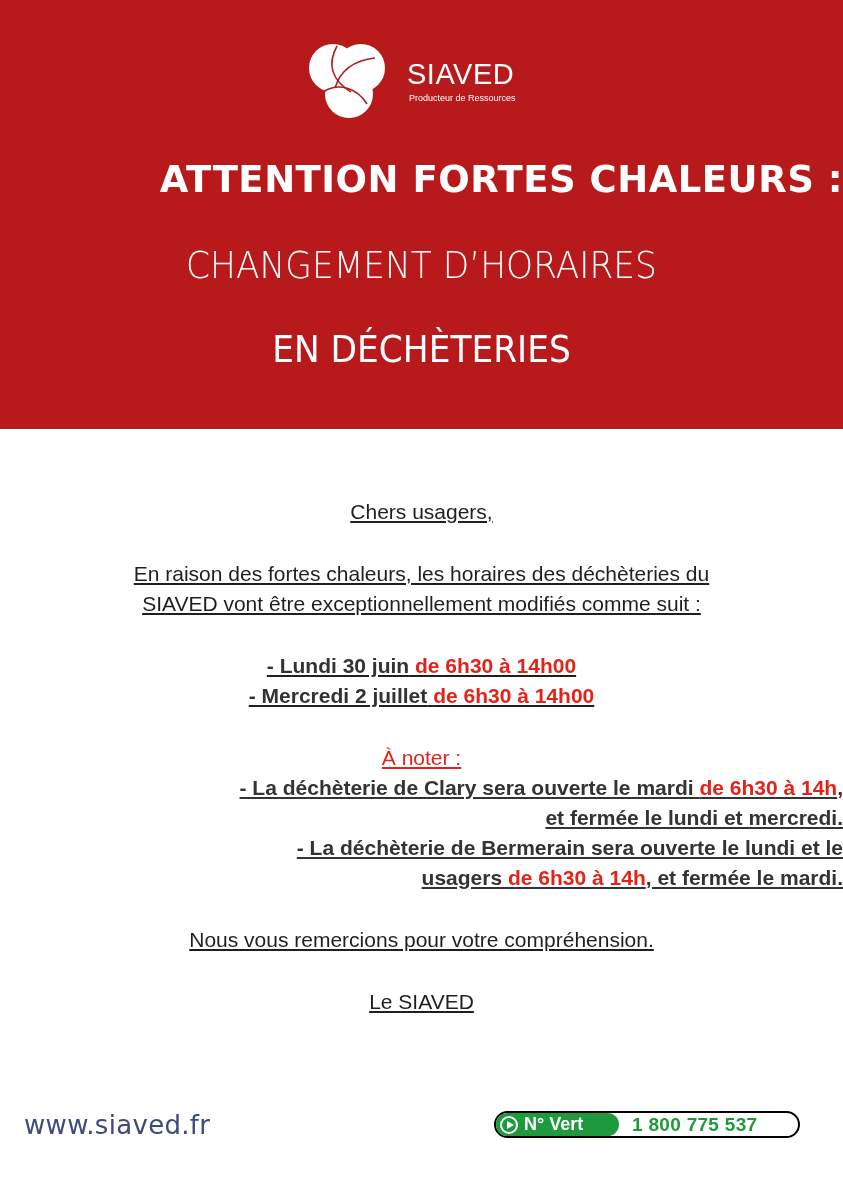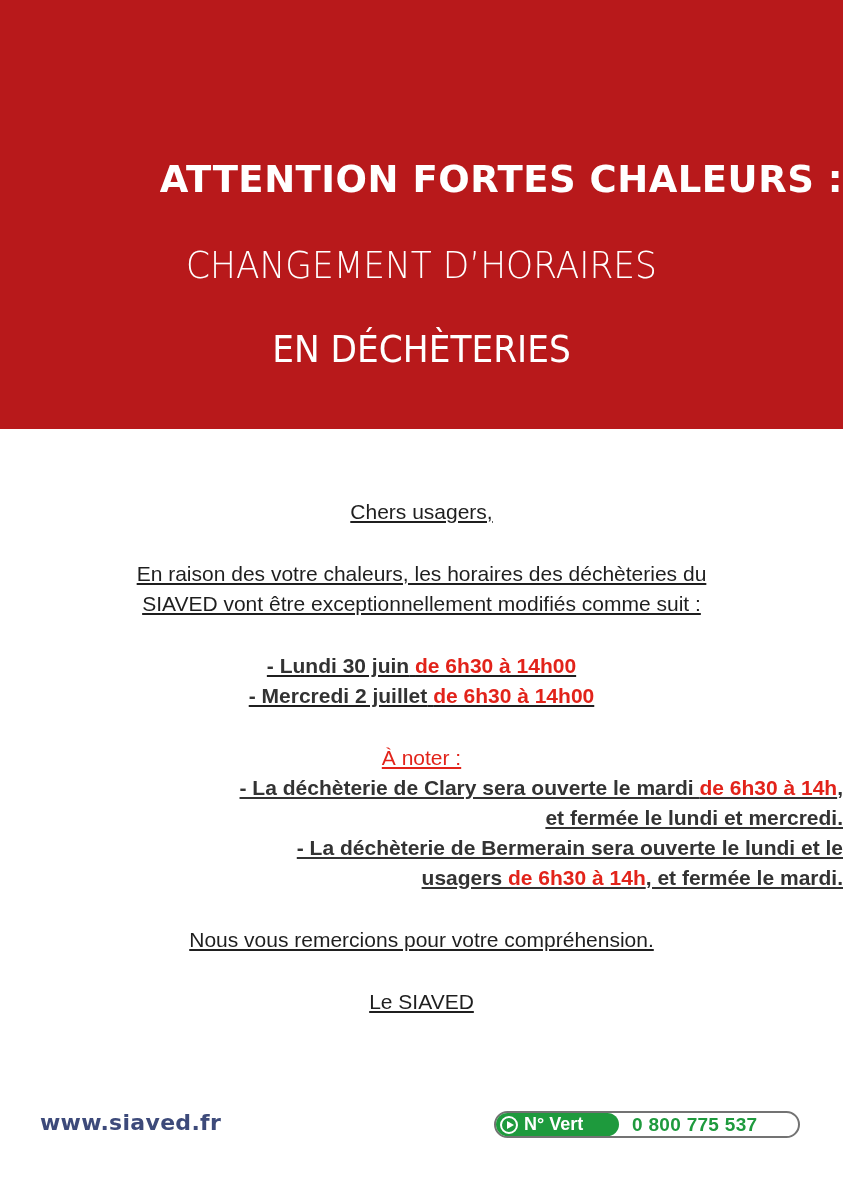--- a/index.html
+++ b/index.html
@@ -10,40 +10,52 @@
   .logo-name { position:absolute; left:102px; top:22px; color:#fff; font-size:29px; font-weight:400; letter-spacing:0.5px; line-height:1; }
   .logo-tag { position:absolute; left:104px; top:56px; color:#fff; font-size:9px; line-height:1; }
   .title-1 { position:absolute; left:0; width:843px; top:160px; text-align:right; color:#fff; font-family:"DejaVu Sans", sans-serif; font-weight:bold; font-size:37px; letter-spacing:0.5px; line-height:1.1; }
   .title-2 { position:absolute; left:0; width:843px; top:246px; text-align:center; color:#fff; font-family:"DejaVu Sans", sans-serif; font-size:37px; font-weight:300; line-height:1.1; transform:scaleX(0.93); }
   .title-3 { position:absolute; left:0; width:843px; top:330px; text-align:center; color:#fff; font-family:"DejaVu Sans", sans-serif; font-size:37px; line-height:1.1; transform:scaleX(0.93); }
   .body { position:absolute; left:0; top:497px; width:843px; text-align:center; color:#1f1f1f; font-size:21px; }
   .p { margin:0; line-height:30px;text-decoration:underline; }
   .gap { height:32px; }
   .bold { font-weight:bold; color:#333;text-align:right; }
   .red { color:#e2231a; font-weight:bold; }
-  .footer-url { position:absolute; left:40px; top:1110px; color:#3d4a7a; font-family:"DejaVu Sans", sans-serif; font-weight:bold; font-size:22px; letter-spacing:0.3px; }
-  .numvert { position:absolute; left:494px; top:1111px; width:306px; height:27px; border:2px solid #737373; border-radius:14px; box-sizing:border-box; overflow:hidden; background:#fff; }
+  .footer-url { position:absolute; left:24px; top:1110px; color:#3d4a7a; font-family:"DejaVu Sans", sans-serif; font-weight:normal; font-size:26px; letter-spacing:0.3px; }
+  .numvert { position:absolute; left:494px; top:1111px; width:306px; height:27px; border:2px solid #000000; border-radius:14px; box-sizing:border-box; overflow:hidden; background:#fff; }
   .nv-left { position:absolute; left:0; top:0; height:100%; width:123px; background:#1e9a3d; border-radius:0 12px 12px 0; color:#fff; font-weight:bold; font-size:18px; line-height:23px; display:flex; align-items:center; }
   .nv-play { width:18px; height:18px; border:2px solid #fff; border-radius:50%; box-sizing:border-box; margin-left:4px; margin-right:6px; position:relative; }
   .nv-play::after { content:""; position:absolute; left:5px; top:3px; border-left:7px solid #fff; border-top:4px solid transparent; border-bottom:4px solid transparent; }
   .nv-number { position:absolute; left:136px; top:0; color:#1e9a3d; font-weight:bold; font-size:19px; line-height:23px; letter-spacing:0.3px; }
 </style>
 </head>
 <body>
 
 <div class="header">
+  <div class="logo">
+    <svg class="logo-mark" viewBox="0 0 84 84">
+      <circle cx="28" cy="30" r="24" fill="#fff"></circle>
+      <circle cx="56" cy="30" r="24" fill="#fff"></circle>
+      <circle cx="44" cy="56" r="24" fill="#fff"></circle>
+      <path d="M32 8 C20 30, 30 44, 46 54" stroke="#b8191b" stroke-width="1.6" fill="none"></path>
+      <path d="M70 20 C52 22, 36 30, 30 50" stroke="#b8191b" stroke-width="1.6" fill="none"></path>
+      <path d="M18 54 C34 44, 52 50, 62 66" stroke="#b8191b" stroke-width="1.6" fill="none"></path>
+    </svg>
+    <div class="logo-name">SIAVED</div>
+    <div class="logo-tag">Producteur de Ressources</div>
+  </div>
   <div class="title-1">ATTENTION FORTES CHALEURS :</div>
   <div class="title-2">CHANGEMENT D’HORAIRES</div>
   <div class="title-3">EN DÉCHÈTERIES</div>
 </div>
 
 <div class="body">
   <p class="p">Chers usagers,</p>
   <div class="gap"></div>
-  <p class="p">En raison des votre chaleurs, les horaires des déchèteries du</p>
+  <p class="p">En raison des fortes chaleurs, les horaires des déchèteries du</p>
   <p class="p">SIAVED vont être exceptionnellement modifiés comme suit :</p>
   <div class="gap"></div>
   <p class="p"><span class="bold">- Lundi 30 juin</span> <span class="red">de 6h30 à 14h00</span></p>
   <p class="p"><span class="bold">- Mercredi 2 juillet</span> <span class="red">de 6h30 à 14h00</span></p>
   <div class="gap"></div>
   <p class="p red" style="font-weight:normal;">À noter :</p>
   <p class="p bold"><span>- La déchèterie de Clary sera ouverte le mardi </span><span class="red">de 6h30 à 14h</span><span>,</span></p>
   <p class="p bold">et fermée le lundi et mercredi.</p>
   <p class="p bold">- La déchèterie de Bermerain sera ouverte le lundi et le</p>
   <p class="p bold"><span>usagers </span><span class="red">de 6h30 à 14h</span><span>, et fermée le mardi.</span></p>
@@ -53,14 +65,14 @@
   <p class="p">Le SIAVED</p>
 </div>
 
 <a class="footer-url">www.siaved.fr</a>
 
 <div class="numvert">
   <div class="nv-left">
     <span class="nv-play"></span>
     <span>N° Vert</span>
   </div>
-  <span class="nv-number">0 800 775 537</span>
+  <span class="nv-number">1 800 775 537</span>
 </div>
 
 </body></html>

